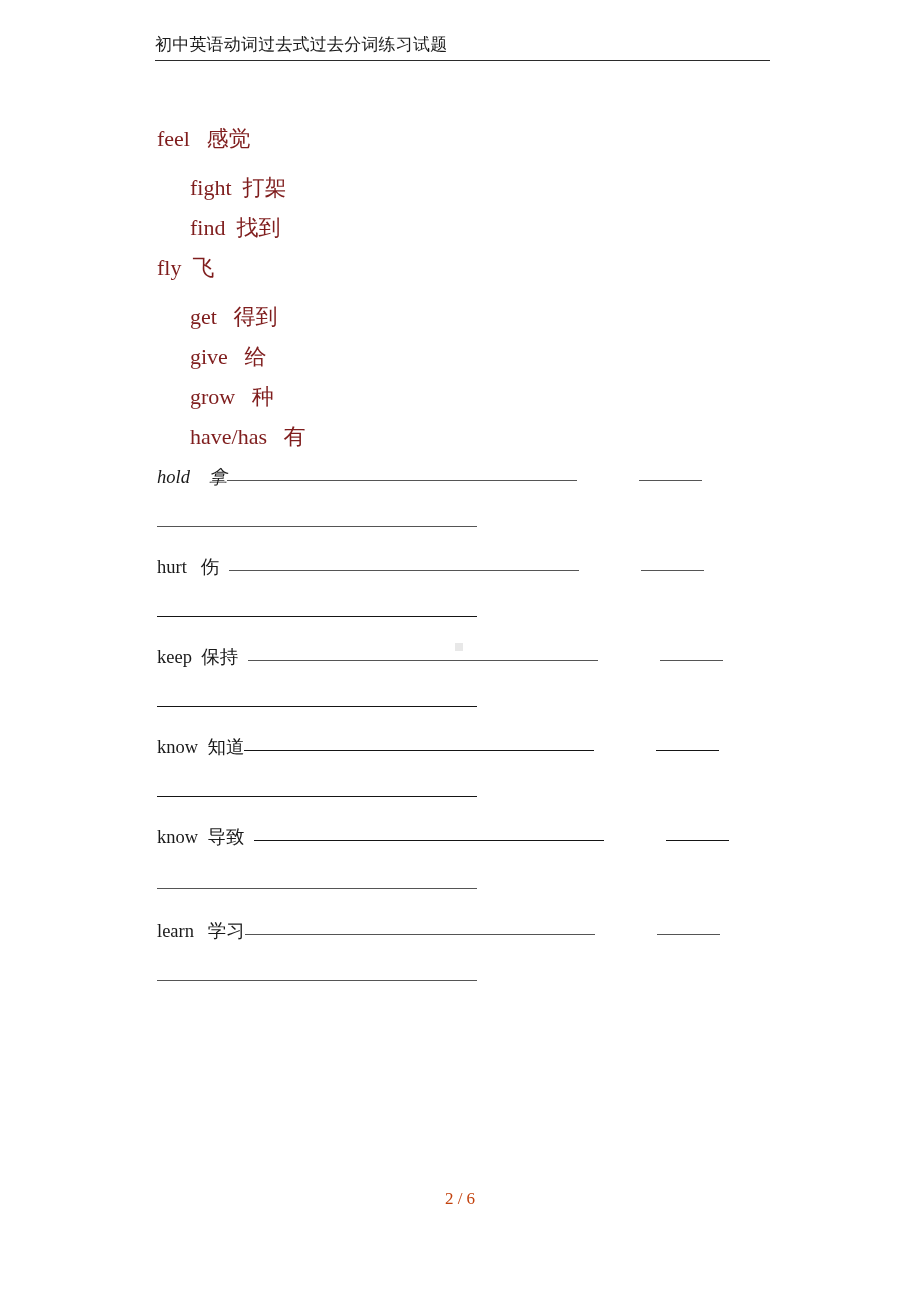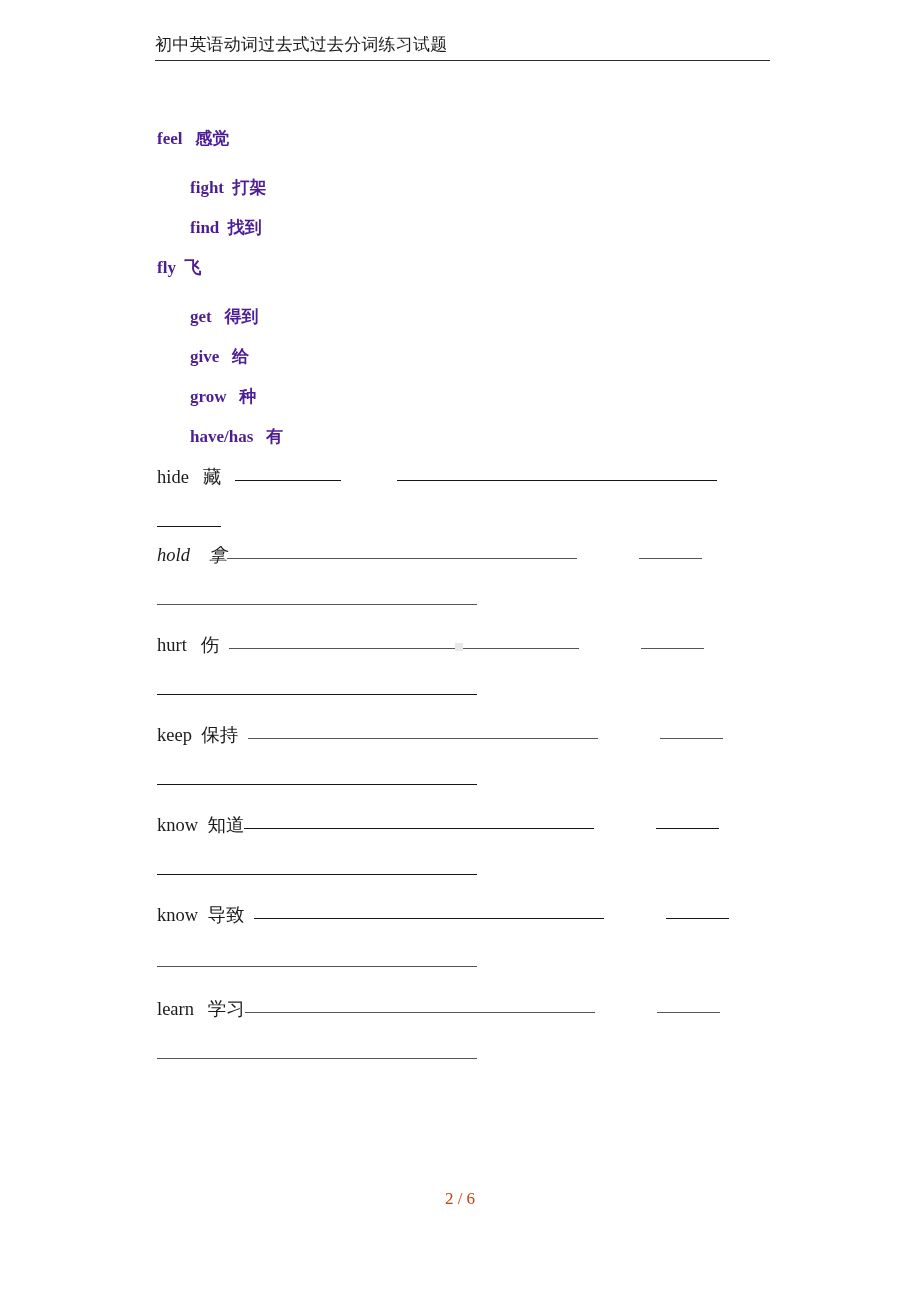--- a/index.html
+++ b/index.html
@@ -40,25 +40,24 @@
   
   .doc-body {
     position: absolute;
     left: 157px;
     top: 128px;
     width: 620px;
   }
 
   
   .word-entry {
-    font-size: 17px;
-    line-height: 22px;
-    color: #4c1d95;
-    white-space: nowrap;
-    font-weight: bold;
+    font-size: 22px;
+    line-height: 22px;
+    color: #7f1d1d;
+    white-space: nowrap;
   }
   .word-entry .term { }
   .word-entry .gloss { }
 
   
   .sp-lg { margin-bottom: 27px; }
   .sp-md { margin-bottom: 18px; margin-left: 33px; }
   .sp-sm { margin-bottom: 17px; }
 
   
@@ -165,34 +164,20 @@
     <span class="term">grow</span>
     &nbsp;&nbsp;<span class="gloss">种</span>
   </div>
 
   <div class="word-entry sp-md">
     <span class="term">have/has</span>
     &nbsp;&nbsp;<span class="gloss">有</span>
   </div>
 
 
-  <div class="blank-row">
-    <div class="rowline">
-      <span class="label">
-        <span>hide</span>
-        &nbsp;&nbsp;<span>藏</span>
-      </span>
-      <span class="rule dark" style="width:106px; margin-left:14px;"></span>
-      <span class="gap-sm"></span>
-      <span class="rule dark" style="width:320px;"></span>
-    </div>
-    <div class="wrap-line" style="margin-top:24px;">
-      <span class="rule dark" style="width:64px;"></span>
-    </div>
-  </div>
 
   <div class="blank-row" style="margin-top:10px;font-style:italic;">
     <div class="rowline">
       <span class="label">
         <span>hold</span>
         &nbsp;&nbsp;&nbsp;<span>拿</span>
       </span>
       <span class="rule thin" style="width:350px;"></span>
       <span class="gap-md"></span>
       <span class="rule thin" style="width:63px;"></span>

